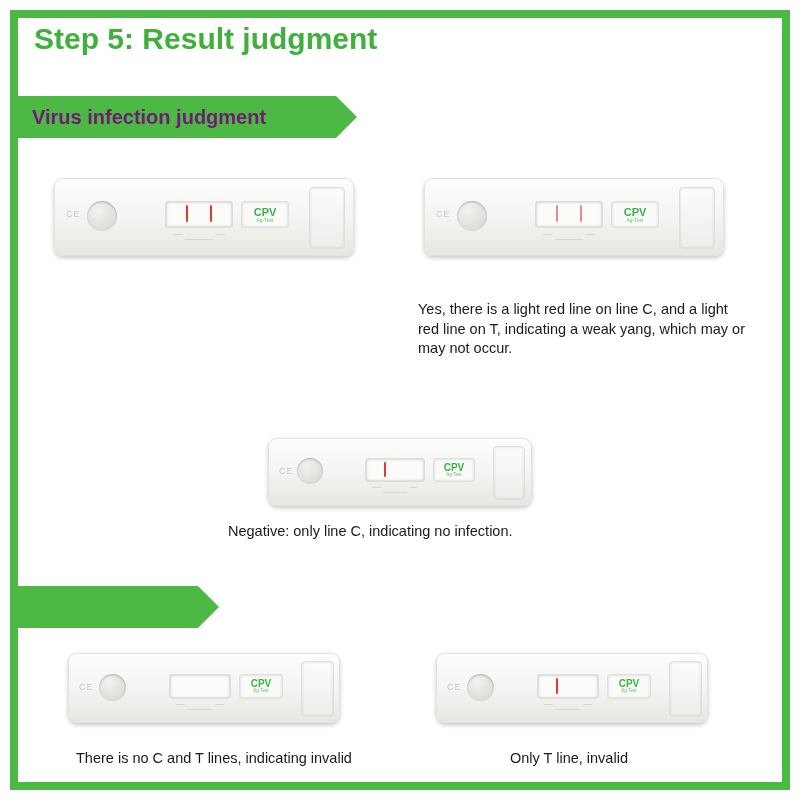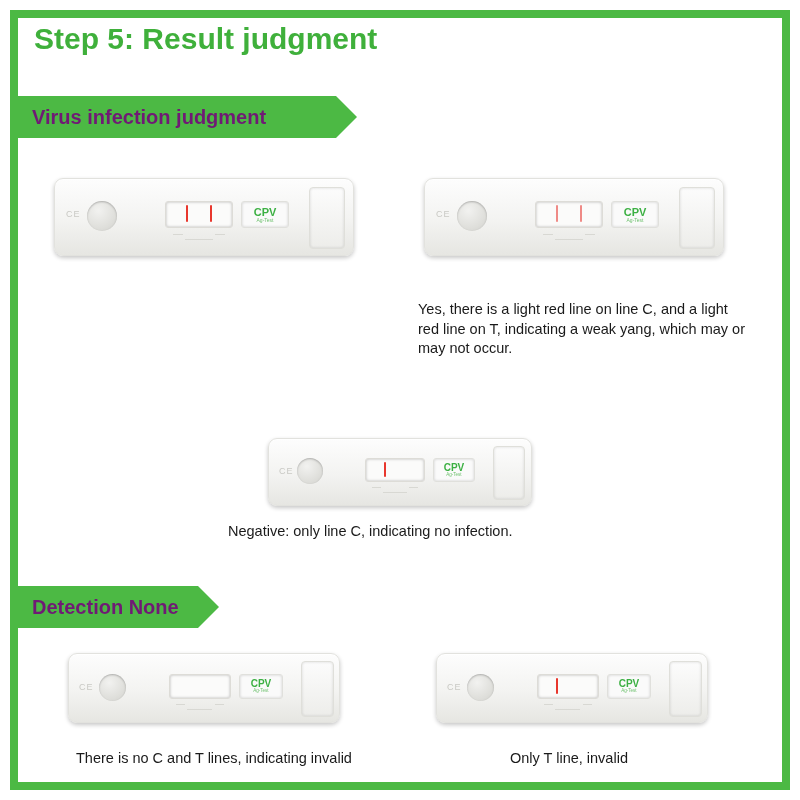--- a/index.html
+++ b/index.html
@@ -228,21 +228,20 @@
     <div class="dev-label" style="left:164px; top:19px; width:42px; height:24px;">
       <span class="lbl-main" style="font-size:10px;">CPV</span>
       <span class="lbl-sub" style="font-size:4.5px;">Ag-Test</span>
     </div>
     <div class="dev-cap" style="left:224px; top:7px; width:32px; height:54px;"></div>
   </div>
 
   <div class="caption" style="left:228px; top:522px; width:400px;">Negative: only line C, indicating no infection.</div>
 
   <div class="banner" style="left:18px; top:586px; width:180px;">
-    <span class="banner-text">Detection None</span>
     <span class="arrow"></span>
   </div>
 
   <div class="device" style="left:68px; top:653px; width:272px; height:70px;">
     <div class="dev-mark" style="left:10px; top:28px;">CE</div>
     <div class="dev-round" style="left:30px; top:20px; width:27px; height:27px;"></div>
     <div class="dev-window" style="left:100px; top:20px; width:62px; height:25px;"></div>
     <div class="tick" style="left:107px; top:50px; width:9px;"></div>
     <div class="tick" style="left:146px; top:50px; width:9px;"></div>
     <div class="tick" style="left:118px; top:55px; width:25px;"></div>

